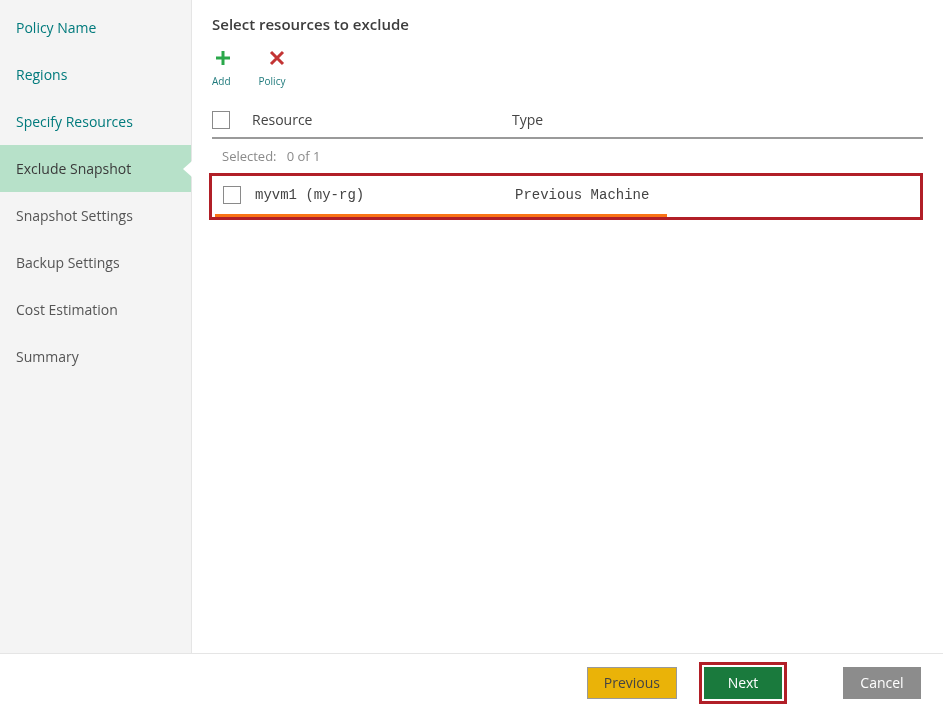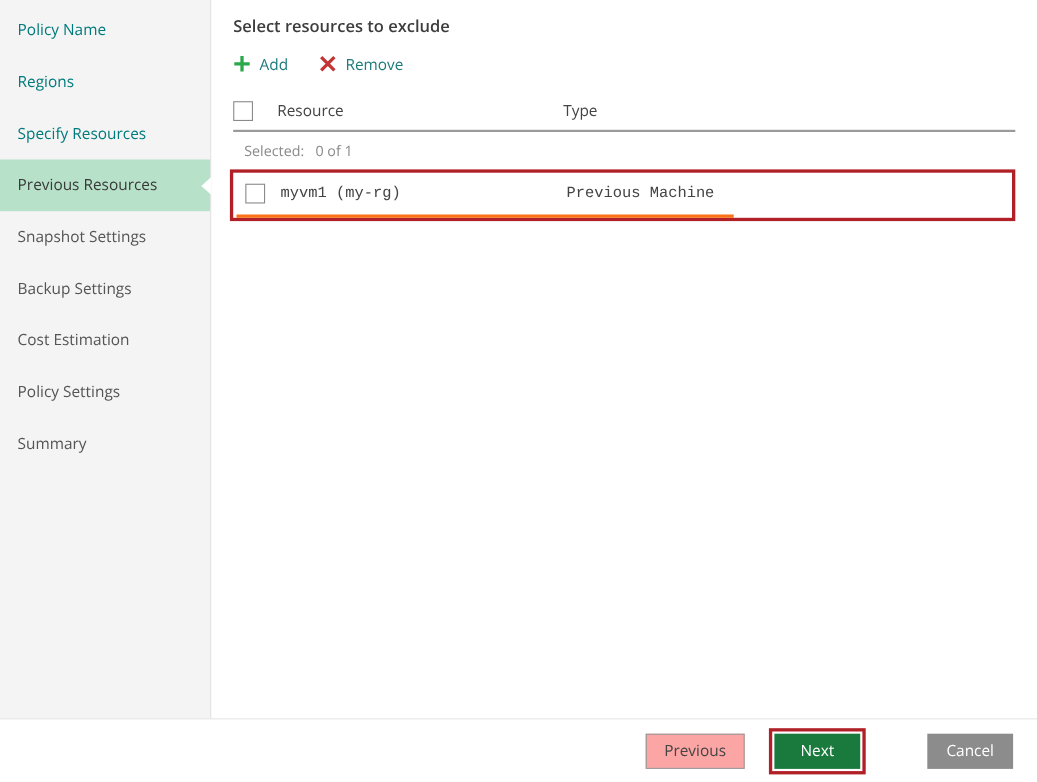--- a/index.html
+++ b/index.html
@@ -68,25 +68,26 @@
     padding: 0 20px 16px 20px;
   }
   .toolbar {
     display: flex;
     gap: 28px;
     padding: 0 20px 14px 20px;
     align-items: center;
   }
   .tool-btn {
     display: inline-flex;
-    align-items: flex-start;
+    align-items: flex-end;
     gap: 8px;
     color: #1f7a7c;
     cursor: pointer;
-    font-size: 14px;
+    font-size: 10px;
+    flex-direction: column;
   }
   .icon-plus {
     width: 16px; height: 16px;
     stroke: #2aa84a; stroke-width: 3; fill: none;
   }
   .icon-x {
     width: 16px; height: 16px;
     stroke: #c33434; stroke-width: 3; fill: none;
   }
 
@@ -145,21 +146,21 @@
     min-width: 78px;
     padding: 0 16px;
     font-size: 14px;
     display: inline-flex;
     align-items: center;
     justify-content: center;
     cursor: pointer;
     border: 1px solid transparent;
   }
   .btn-prev {
-    background: #fca5a5;
+    background: #eab308;
     color: #444;
     border: 1px solid #999;
   }
   .btn-next-wrap {
     border: 3px solid #b11f27;
     padding: 2px;
   }
   .btn-next {
     background: #1a7a3d;
     color: #fff;
@@ -173,43 +174,42 @@
 </head>
 <body>
 
 <div class="app">
   <div class="main-row">
 
     <div class="sidebar">
       <div class="sidebar-item">Policy Name</div>
       <div class="sidebar-item">Regions</div>
       <div class="sidebar-item">Specify Resources</div>
-      <div class="sidebar-item active">Previous Resources</div>
+      <div class="sidebar-item active">Exclude Snapshot</div>
       <div class="sidebar-item past">Snapshot Settings</div>
       <div class="sidebar-item past">Backup Settings</div>
       <div class="sidebar-item past">Cost Estimation</div>
-      <div class="sidebar-item past">Policy Settings</div>
       <div class="sidebar-item past">Summary</div>
     </div>
 
     <div class="content">
       <div class="page-title">Select resources to exclude</div>
 
       <div class="toolbar">
         <div class="tool-btn">
           <svg class="icon-plus" viewBox="0 0 16 16">
               <path d="M8 1 L8 15 M1 8 L15 8"></path>
             </svg>
           <span>Add</span>
         </div>
         <div class="tool-btn">
           <svg class="icon-x" viewBox="0 0 16 16">
               <path d="M2 2 L14 14 M14 2 L2 14"></path>
             </svg>
-          <span>Remove</span>
+          <span>Policy</span>
         </div>
       </div>
 
       <div class="table-wrap">
         <div class="tbl-head">
           <div class="col-check">
             <span class="chk"></span>
           </div>
           <div class="col-resource th">Resource</div>
           <div class="col-type th">Type</div>

